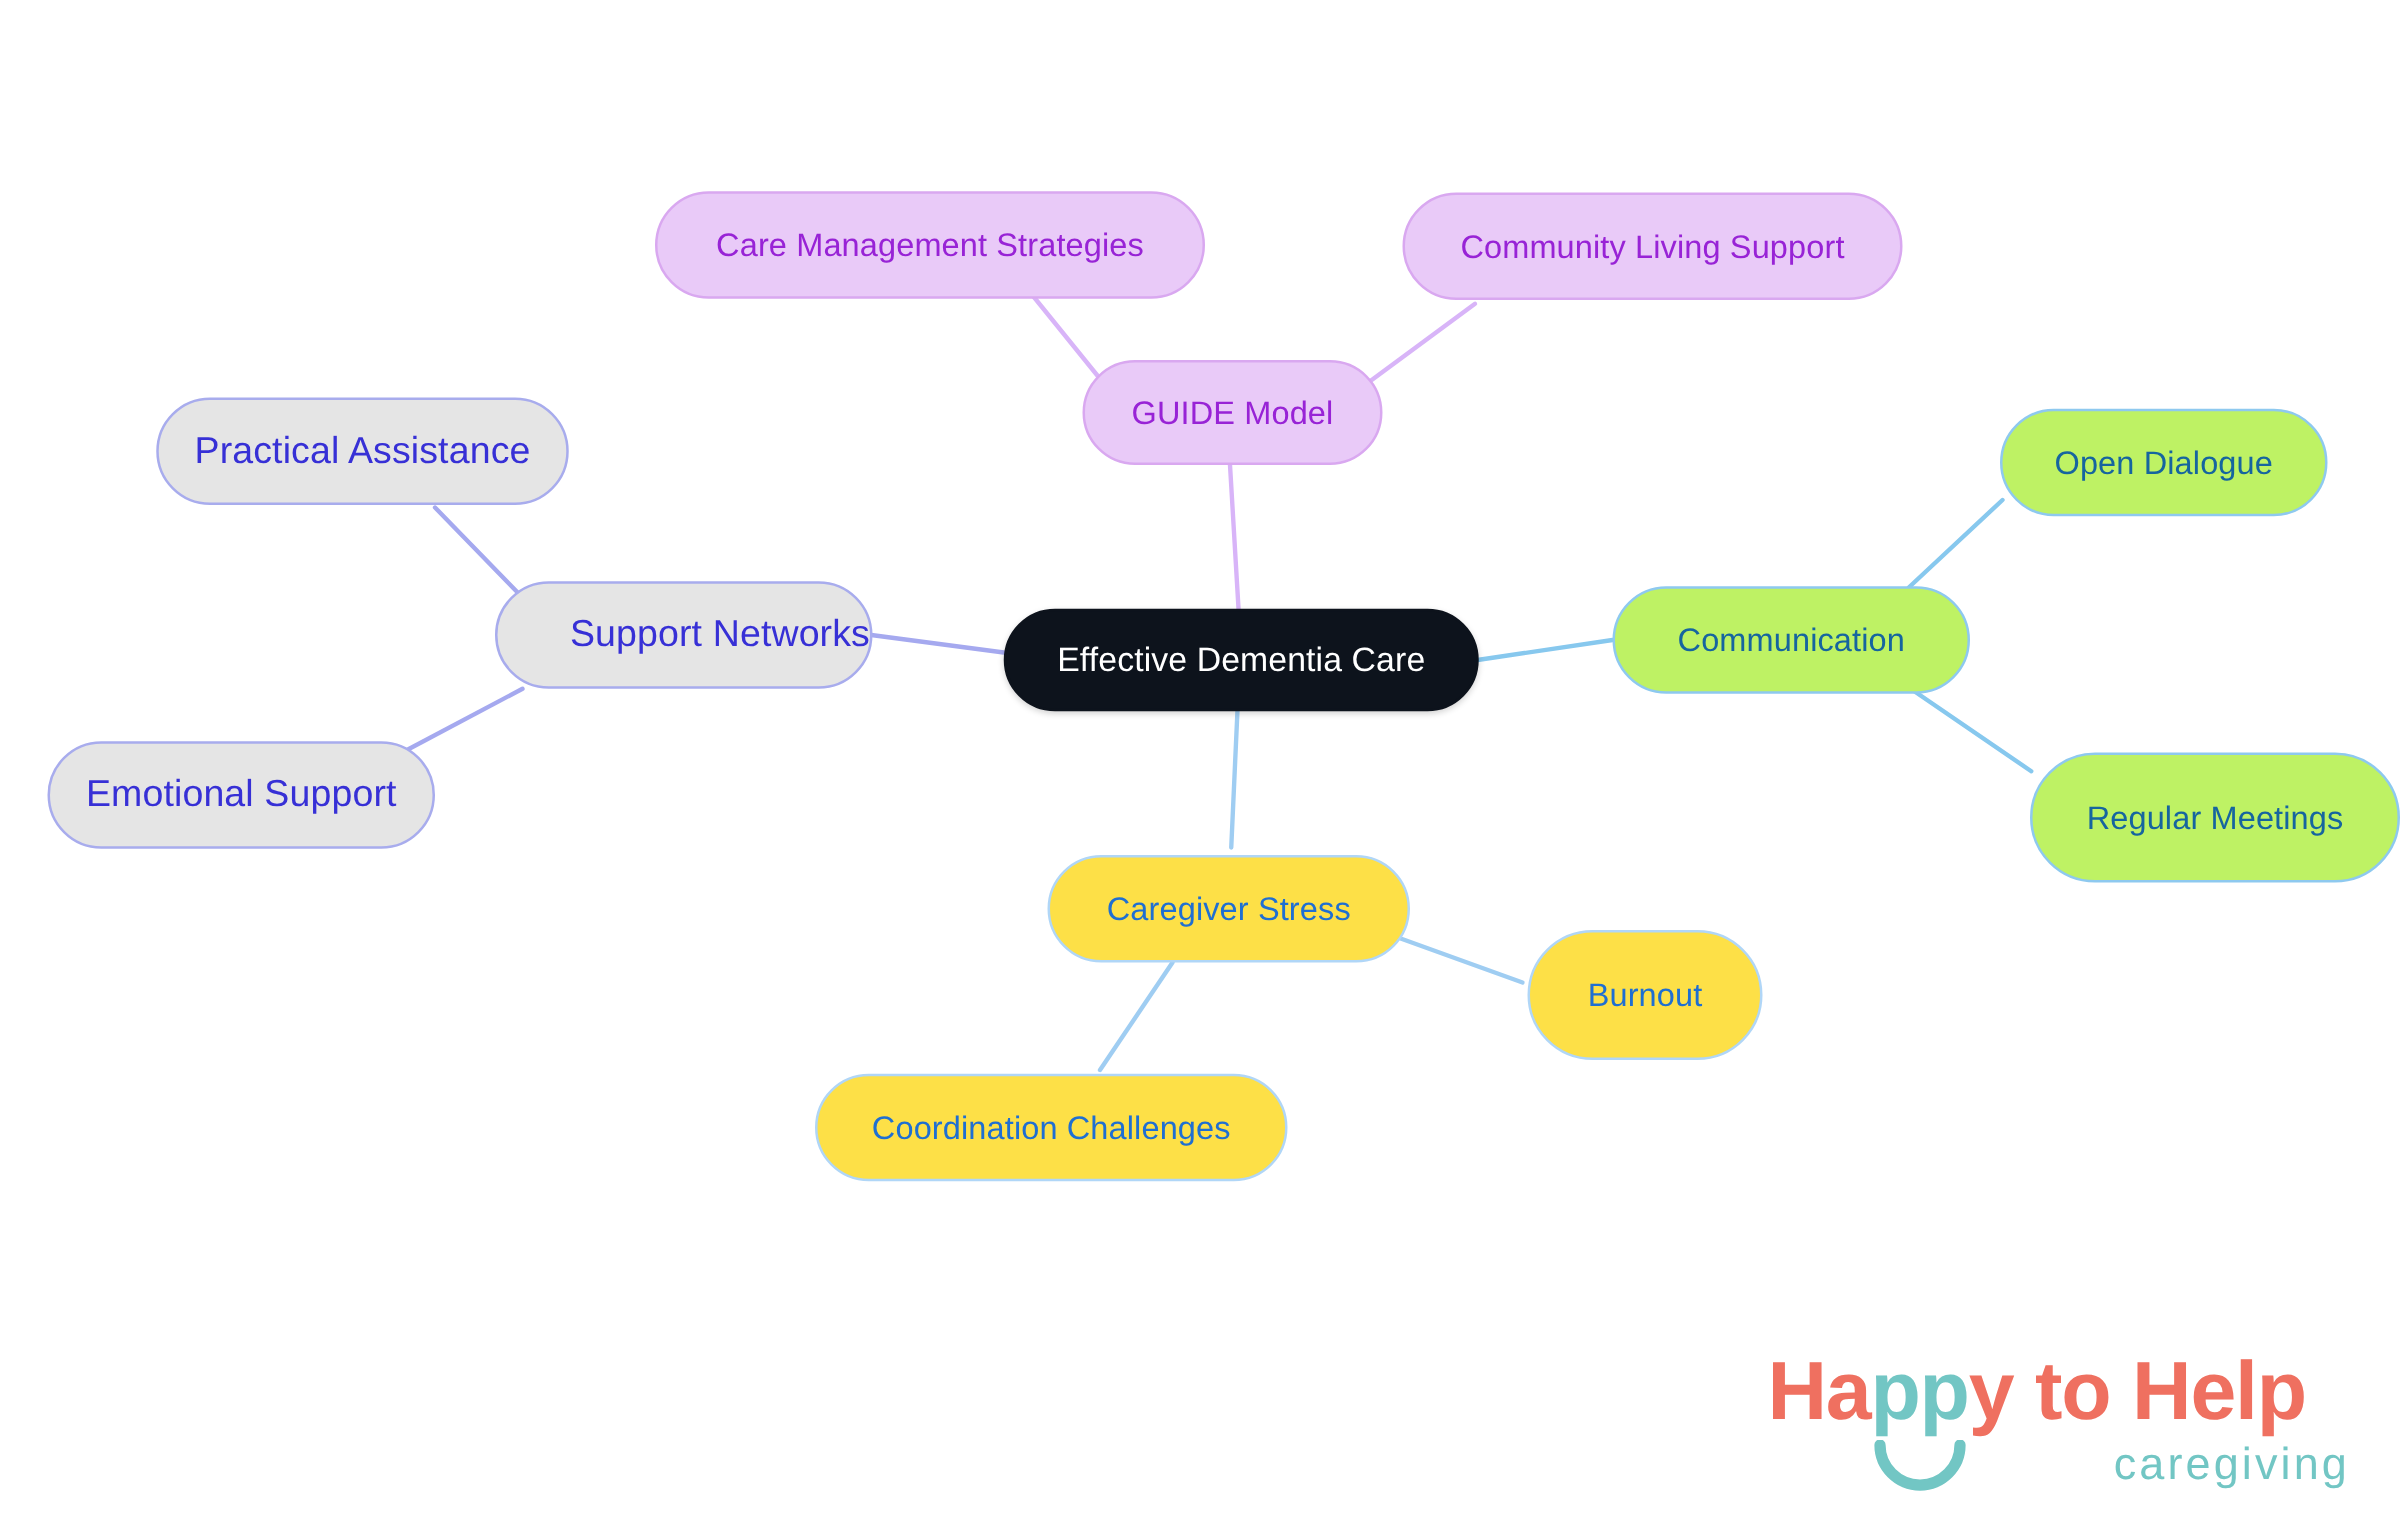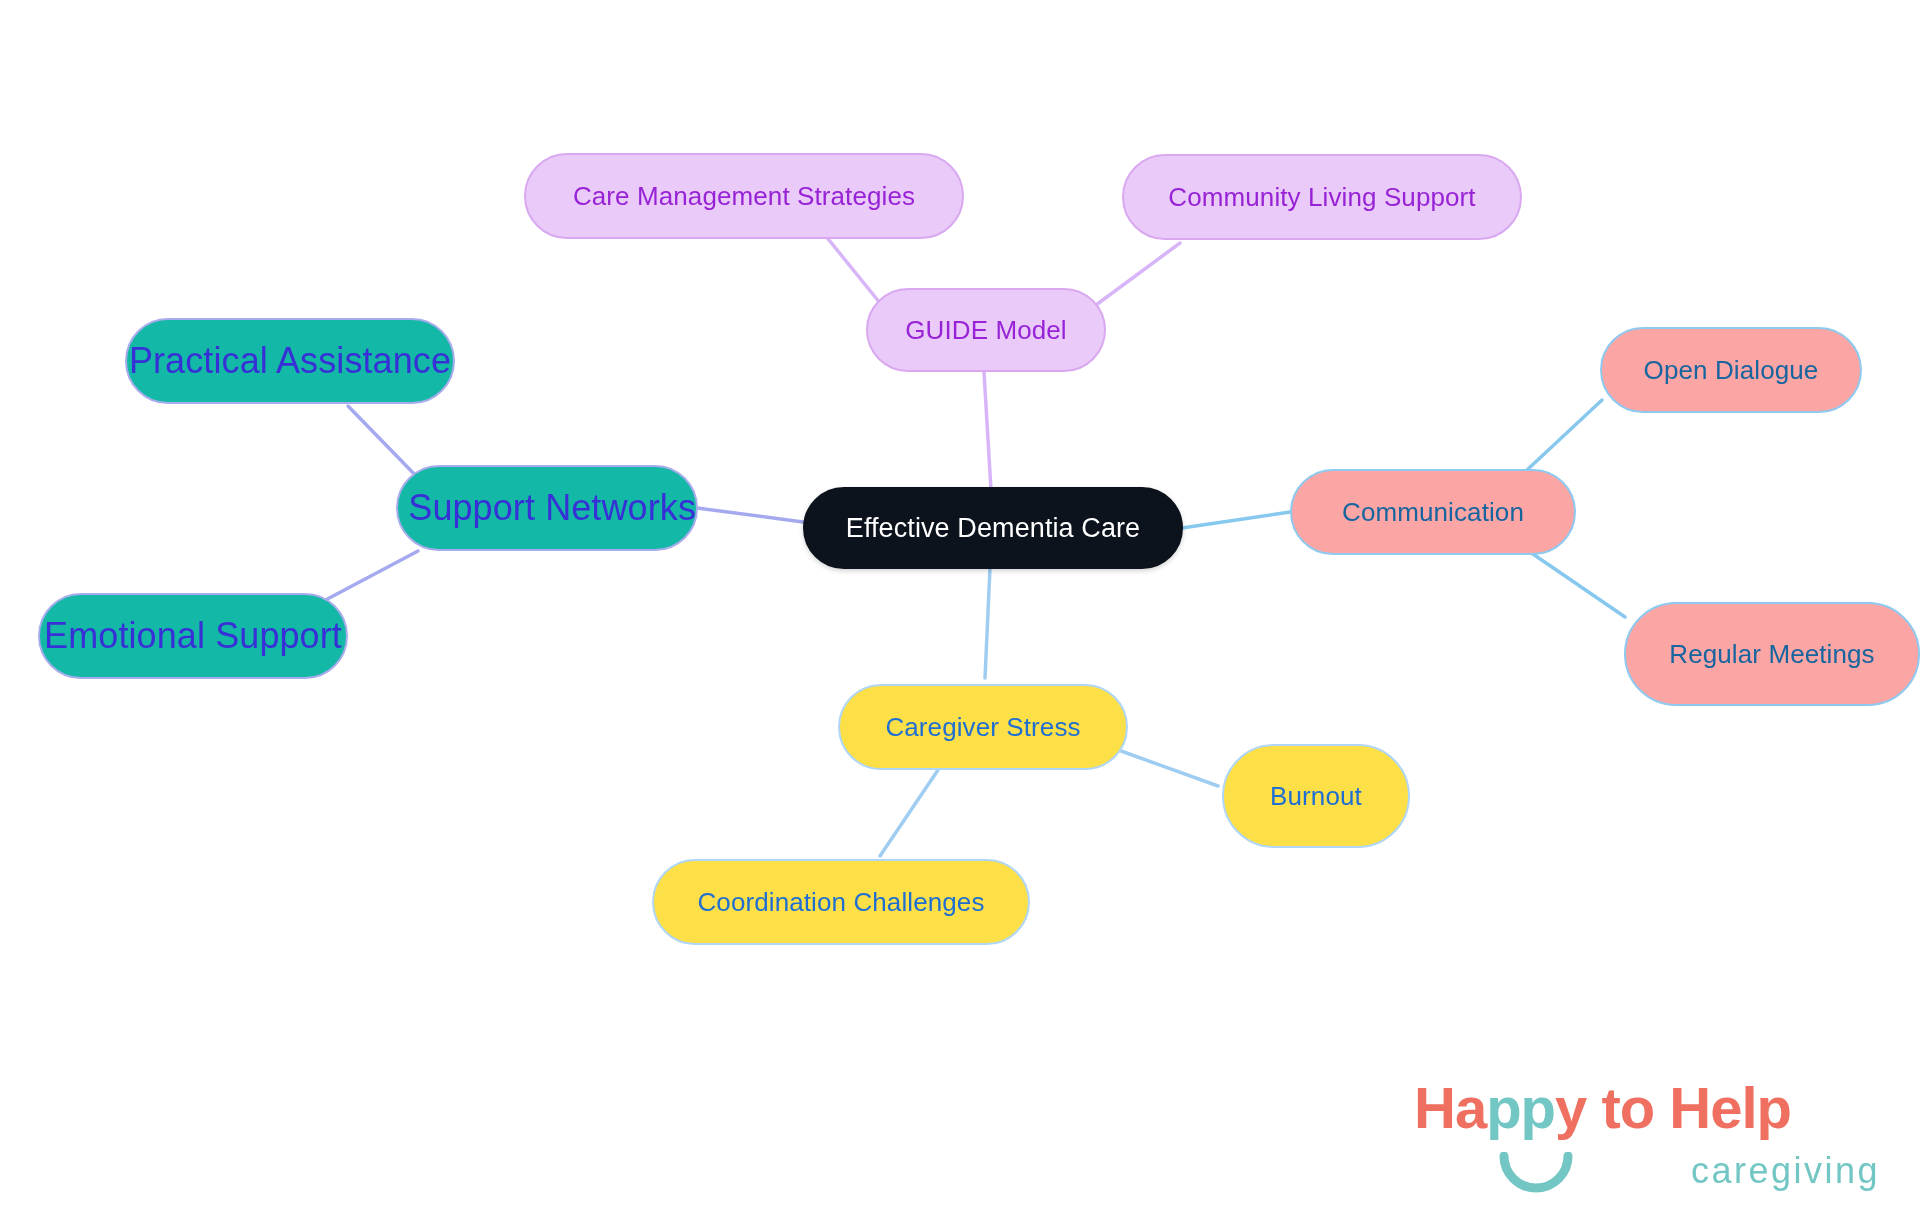--- a/index.html
+++ b/index.html
@@ -50,27 +50,27 @@
     border-radius: 42px;
     box-shadow: 0 2px 5px rgba(0,0,0,0.18);
   }
   .node-purple {
     background: #e9caf8;
     border-color: #d9a8f0;
     color: #9823d6;
     font-size: 26px;
   }
   .node-periwinkle {
-    background: #14b8a6;
+    background: #e5e5e5;
     border-color: #a8aced;
     color: #3730d6;
-    font-size: 36px;
+    font-size: 30px;
   }
   .node-blue {
-    background: #fca5a5;
+    background: #bef264;
     border-color: #8ec9ef;
     color: #16659f;
     font-size: 26px;
   }
   .node-skyblue {
     background: #fde047;
     border-color: #b0d6f7;
     color: #1f6fd2;
     font-size: 26px;
   }
@@ -80,21 +80,21 @@
     position: absolute;
     right: 36px;
     bottom: 18px;
     width: 470px;
     height: 118px;
   }
   .logo-wordmark {
     position: absolute;
     left: 0;
     top: 0;
-    font-size: 58px;
+    font-size: 66px;
     font-weight: bold;
     letter-spacing: -1px;
     line-height: 1;
     white-space: nowrap;
   }
   .logo-coral { color: #ef7060; }
   .logo-teal  { color: #72c6c4; }
   .logo-sub {
     position: absolute;
     right: 4px;

